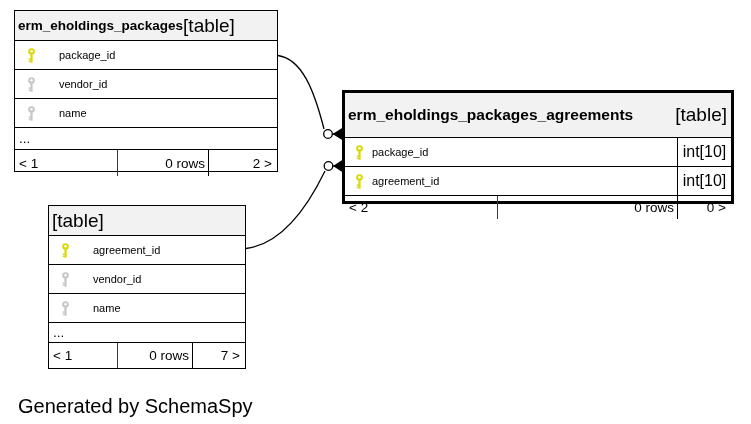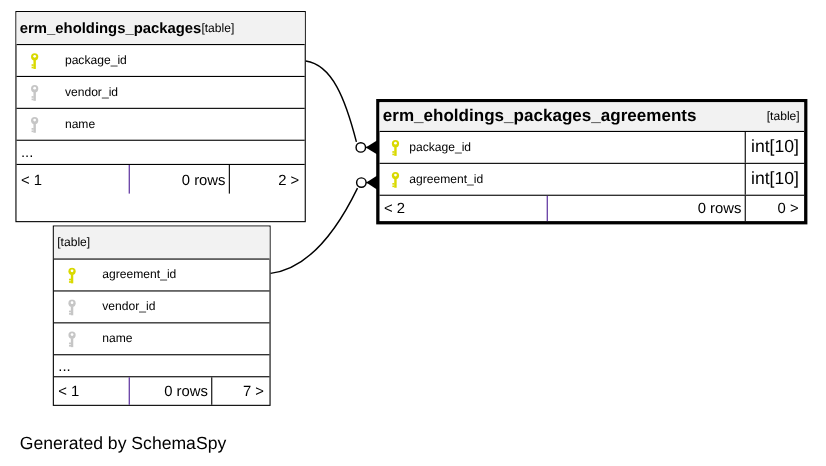--- a/index.html
+++ b/index.html
@@ -7,21 +7,21 @@
        font-family:"Liberation Sans","DejaVu Sans",sans-serif;color:#000;}
   .stage{position:absolute;left:0;top:0;width:751px;height:424px;}
 
   .tbl{position:absolute;background:#fff;border:1px solid #000;box-sizing:border-box;}
   .tbl.focus{border-width:3px;}
 
   .hdr{display:flex;align-items:center;background:var(--hdrbg,#f2f2f2);
        border-bottom:1px solid #000;box-sizing:border-box;padding:0 4px 0 3px;}
   .tname{font-weight:bold;font-size:13.5px;white-space:nowrap;}
   .focus .tname{font-size:15.5px;}
-  .tkind{font-size:11px;white-space:nowrap;}
+  .tkind{font-size:19px;white-space:nowrap;}
   .hdr.spread{justify-content:space-between;}
 
   .row{display:flex;align-items:center;border-bottom:1px solid #000;box-sizing:border-box;}
   .keyicon{display:inline-flex;margin-left:12px;flex:0 0 auto;}
   .focus .keyicon{margin-left:10px;}
   .cname{margin-left:23px;font-size:11px;white-space:nowrap;flex:1 1 auto;}
   .focus .cname{margin-left:8px;}
   .ctype{flex:0 0 54px;align-self:stretch;border-left:1px solid #000;box-sizing:border-box;
          display:flex;align-items:center;justify-content:center;font-size:16px;}
 
@@ -32,28 +32,28 @@
   .fcell{display:flex;align-items:center;font-size:13.5px;box-sizing:border-box;}
   .fcell.fprev{justify-content:flex-start;padding-left:4px;}
   .fcell.frows{justify-content:flex-end;padding-right:3px;border-left:1px solid #4c1d95;}
   .fcell.fnext{justify-content:flex-end;padding-right:5px;border-left:1px solid #000;}
 
   .key-pk{color:var(--pk,#d9d900);}
   .key-col{color:var(--okey,#c6c6c6);}
 
   .connectors{position:absolute;left:0;top:0;pointer-events:none;}
 
-  .credit{position:absolute;left:18px;top:395px;font-size:16px;}
+  .credit{position:absolute;left:18px;top:395px;font-size:20px;}
 </style>
 </head>
 <body>
 
 <div class="stage">
 
-  <div class="tbl" style="left:14px;top:10px;width:264px;height:192px;">
+  <div class="tbl" style="left:14px;top:10px;width:264px;height:162px;">
     <div class="hdr" style="height:30px;">
       <span class="tname">erm_eholdings_packages</span>
         <span class="tkind">[table]</span>
     </div>
     <div class="row" style="height:29px;">
       <span class="keyicon key-pk">
         <svg width="9" height="15" viewBox="0 0 9 15">
             <circle cx="4.5" cy="3.6" r="3.3" fill="currentColor"></circle>
             <circle cx="4.5" cy="3.2" r="1.25" fill="#fff"></circle>
             <rect x="3.4" y="6.4" width="2.2" height="8.3" fill="currentColor"></rect>
@@ -89,21 +89,21 @@
     </div>
     <div class="ellrow" style="height:22px;">...</div>
     <div class="foot" style="height:26px;">
       <span class="fcell fprev" style="width:102px;">&lt; 1</span>
       <span class="fcell frows" style="width:91px;">0 rows</span>
       <span class="fcell fnext" style="width:69px;">2 &gt;</span>
     </div>
   </div>
 
   <div class="tbl focus" style="left:342px;top:90px;width:392px;height:114px;">
-    <div class="hdr spread" style="height:27px;">
+    <div class="hdr spread" style="height:45px;">
       <span class="tname">erm_eholdings_packages_agreements</span>
       <span class="tkind">[table]</span>
     </div>
     <div class="row" style="height:29px;">
       <span class="keyicon key-pk">
         <svg width="9" height="15" viewBox="0 0 9 15">
             <circle cx="4.5" cy="3.6" r="3.3" fill="currentColor"></circle>
             <circle cx="4.5" cy="3.2" r="1.25" fill="#fff"></circle>
             <rect x="3.4" y="6.4" width="2.2" height="8.3" fill="currentColor"></rect>
             <rect x="1.7" y="10.4" width="1.9" height="1.5" fill="currentColor"></rect>

